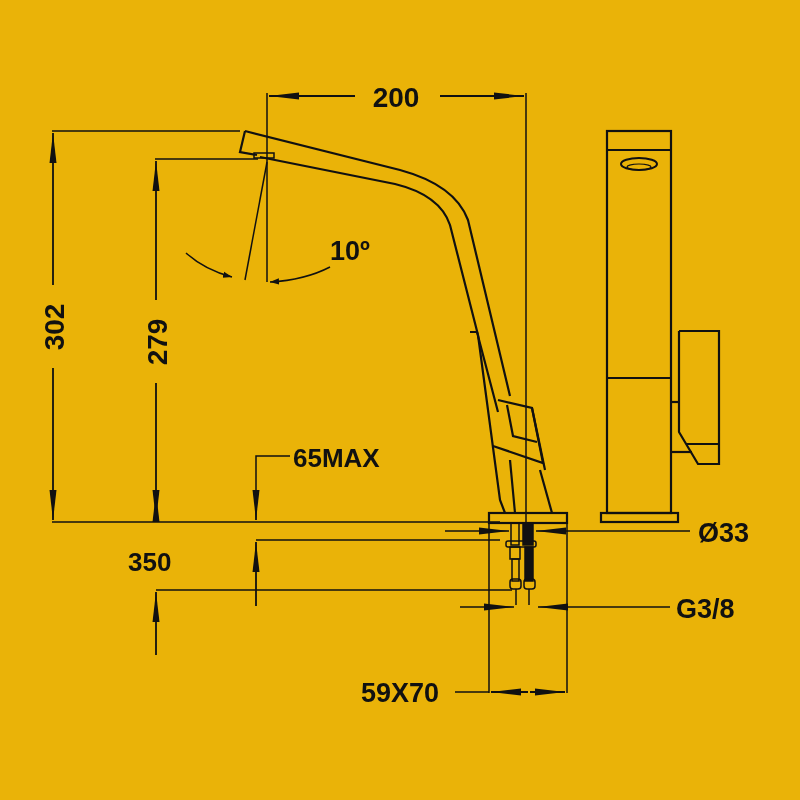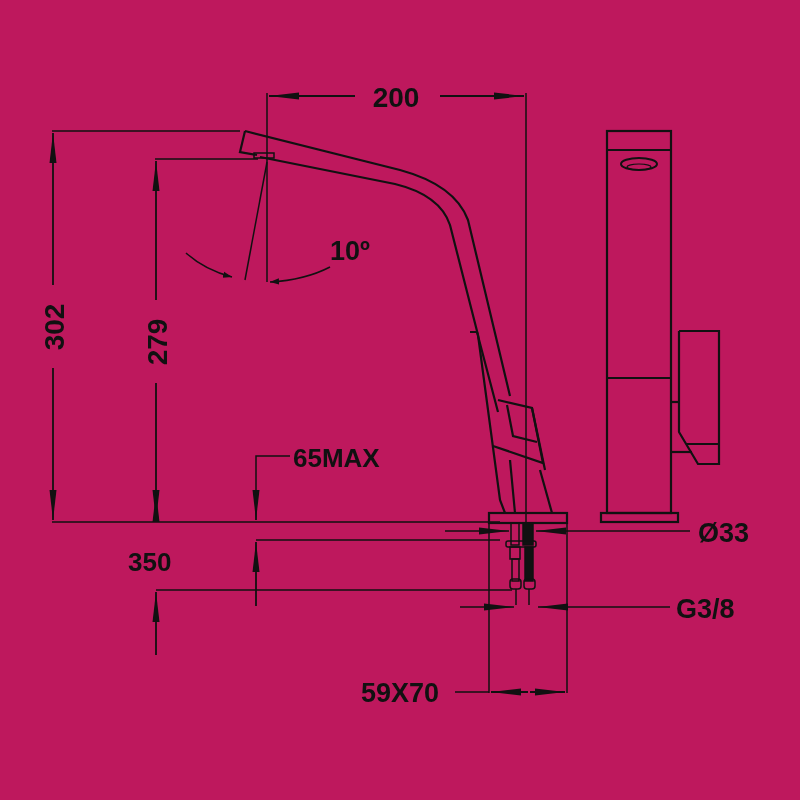--- a/index.html
+++ b/index.html
@@ -1,16 +1,16 @@
 <!DOCTYPE html>
 <html><head>
 <meta charset="utf-8">
 <style>
   html, body { margin: 0; padding: 0; background: #ffffff; }
-  #canvas { position: relative; width: 800px; height: 800px; background: #be185d; overflow: hidden; }
+  #canvas { position: relative; width: 800px; height: 800px; background: #eab308; overflow: hidden; }
   svg { position: absolute; left: 0; top: 0; }
   .dimtext { font-family: "Liberation Sans", "DejaVu Sans", sans-serif; font-weight: bold; fill: #111; }
   .ln { stroke: #111; fill: none; }
 </style>
 </head>
 <body>
 
 <div id="canvas">
 <svg width="800" height="800" viewBox="0 0 800 800" xmlns="http://www.w3.org/2000/svg">
   <defs>

